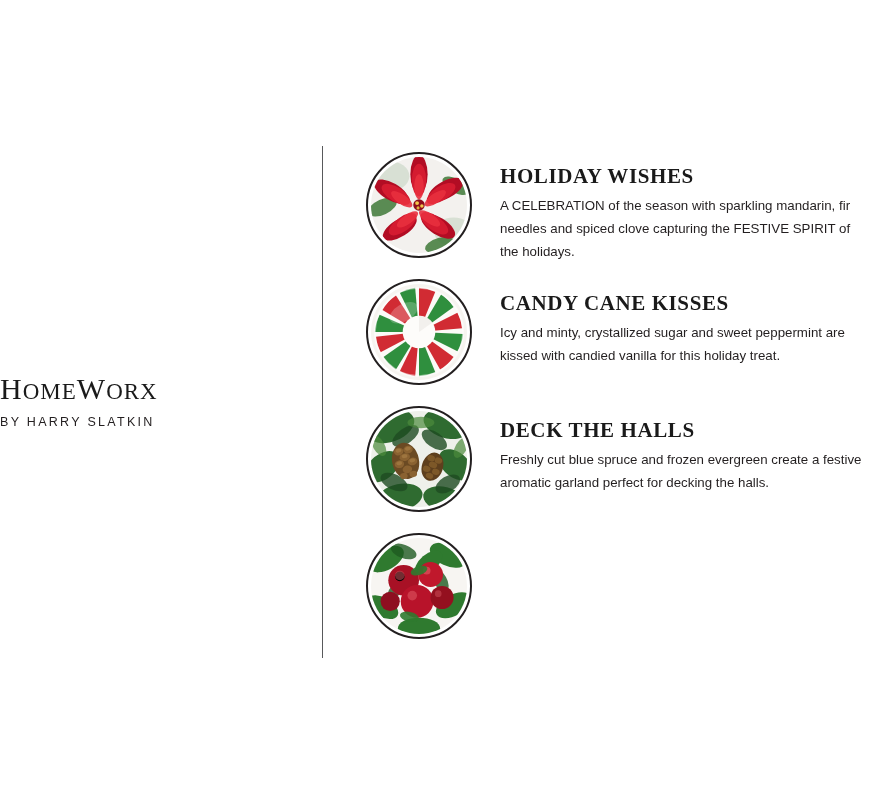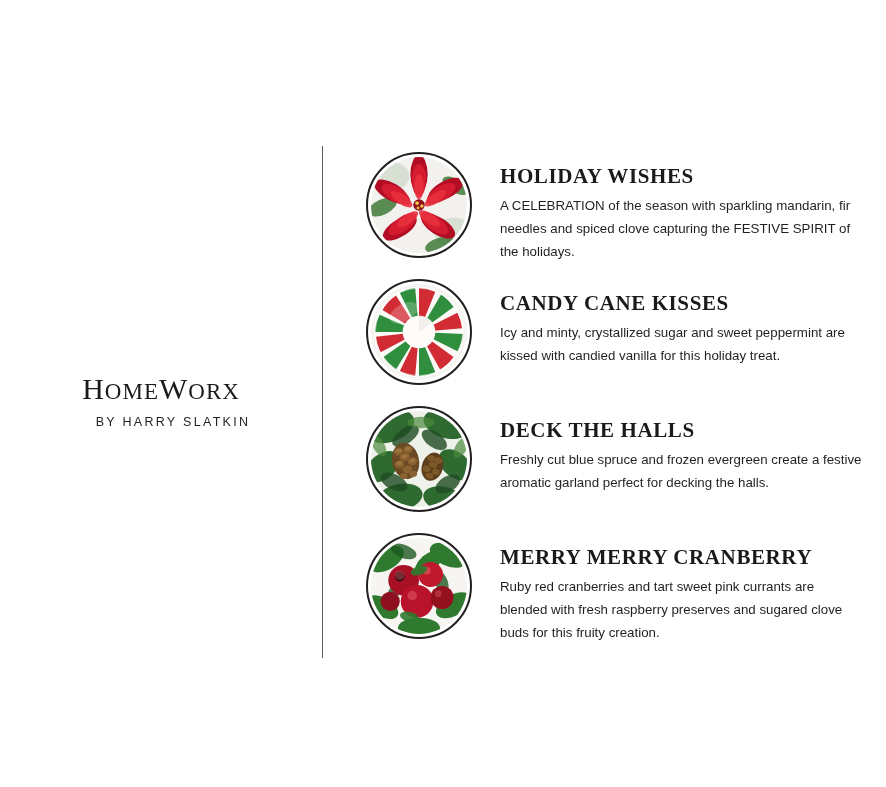--- a/index.html
+++ b/index.html
@@ -20,42 +20,40 @@
     height: 787px;
     background: #ffffff;
   }
 
   
   .brand {
     position: absolute;
     left: 0;
     top: 372px;
     width: 322px;
-    text-align: center;
   }
   .brand-name {
     font-family: "Liberation Serif", serif;
     font-size: 30px;
     letter-spacing: 1px;
     color: #1a1a1a;
     white-space: nowrap;
   }
   .brand-name .cap {
     font-size: 30px;
   }
   .brand-name .small {
     font-size: 23px;
   }
   .brand-tagline {
     margin-top: 9px;
     font-size: 12.5px;
     letter-spacing: 2.3px;
     color: #231f20;
     font-family: "Liberation Sans", sans-serif;
-    padding-left: 24px;
   }
 
   
   .divider {
     position: absolute;
     left: 322px;
     top: 146px;
     width: 1px;
     height: 512px;
     background: #58595b;
@@ -335,20 +333,16 @@
                 <circle cx="20" cy="66" r="10" fill="#8e0f20"></circle>
               </g>
               <g fill="#2f7a2f" opacity="0.9">
                 <ellipse cx="50" cy="34" rx="9" ry="4.5" transform="rotate(-18 50 34)"></ellipse>
                 <ellipse cx="40" cy="82" rx="10" ry="5" transform="rotate(12 40 82)"></ellipse>
               </g>
             </svg>
           </div>
         </div>
       </div>
-      <div class="item-text">
-        <h2 class="item-title">MERRY MERRY CRANBERRY</h2>
-        <p class="item-desc">Ruby red cranberries and tart sweet pink currants are blended with fresh raspberry preserves and sugared clove buds for this fruity creation.</p>
-      </div>
     </div>
 
   </div>
 </div>
 
 </body></html>

